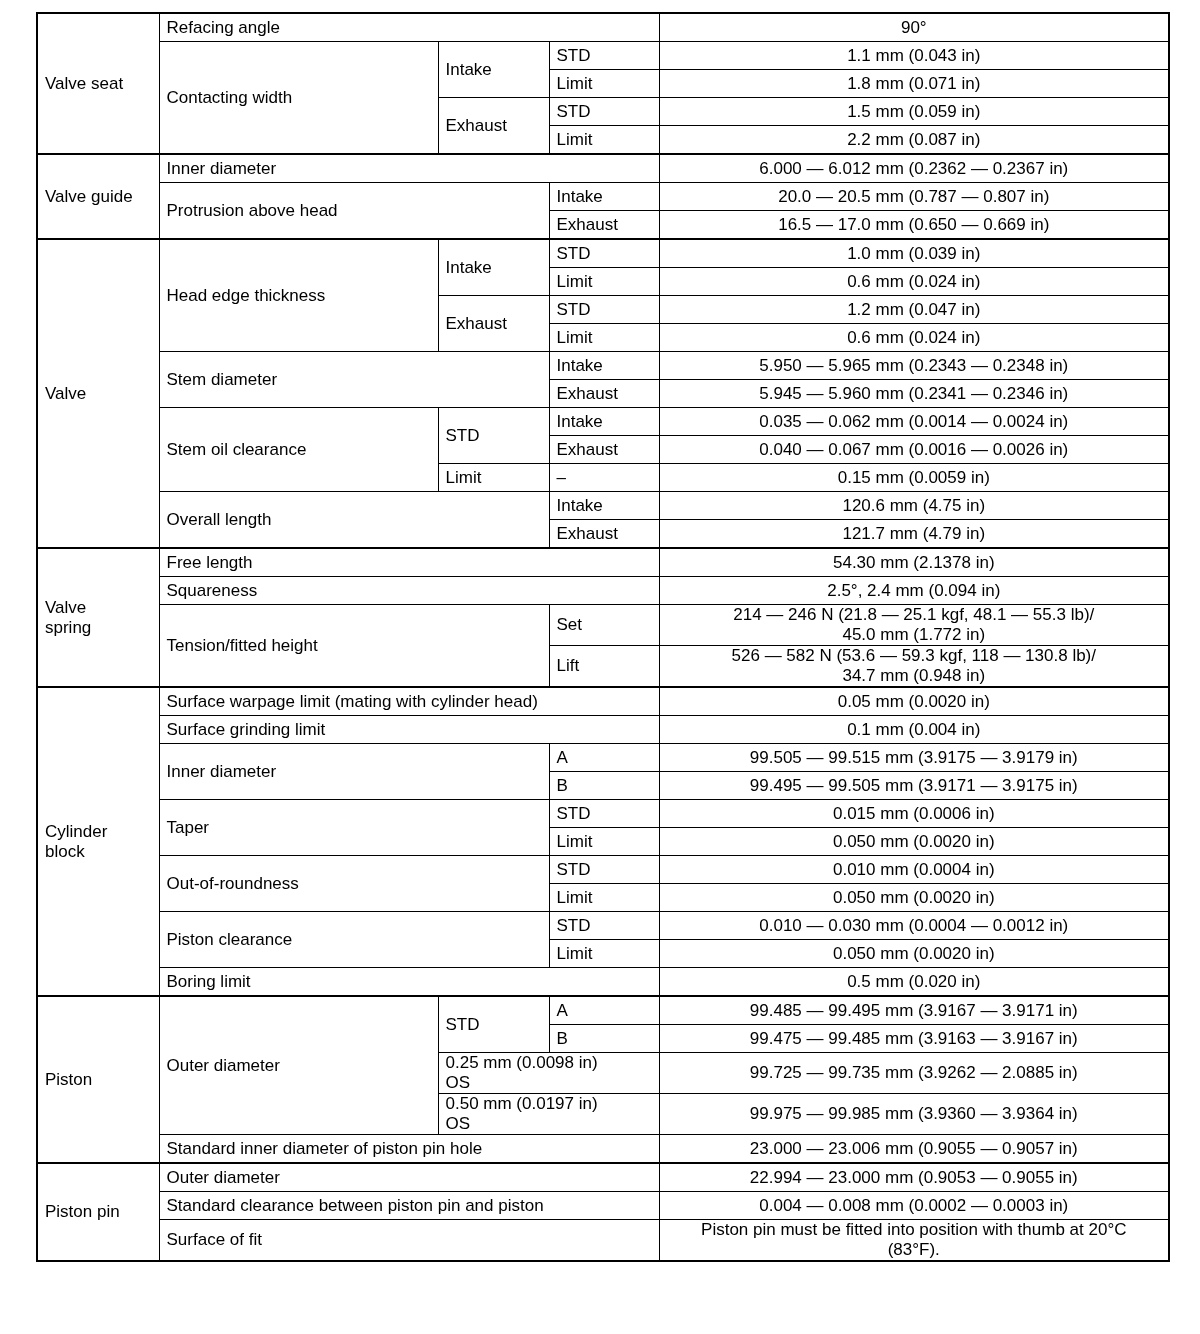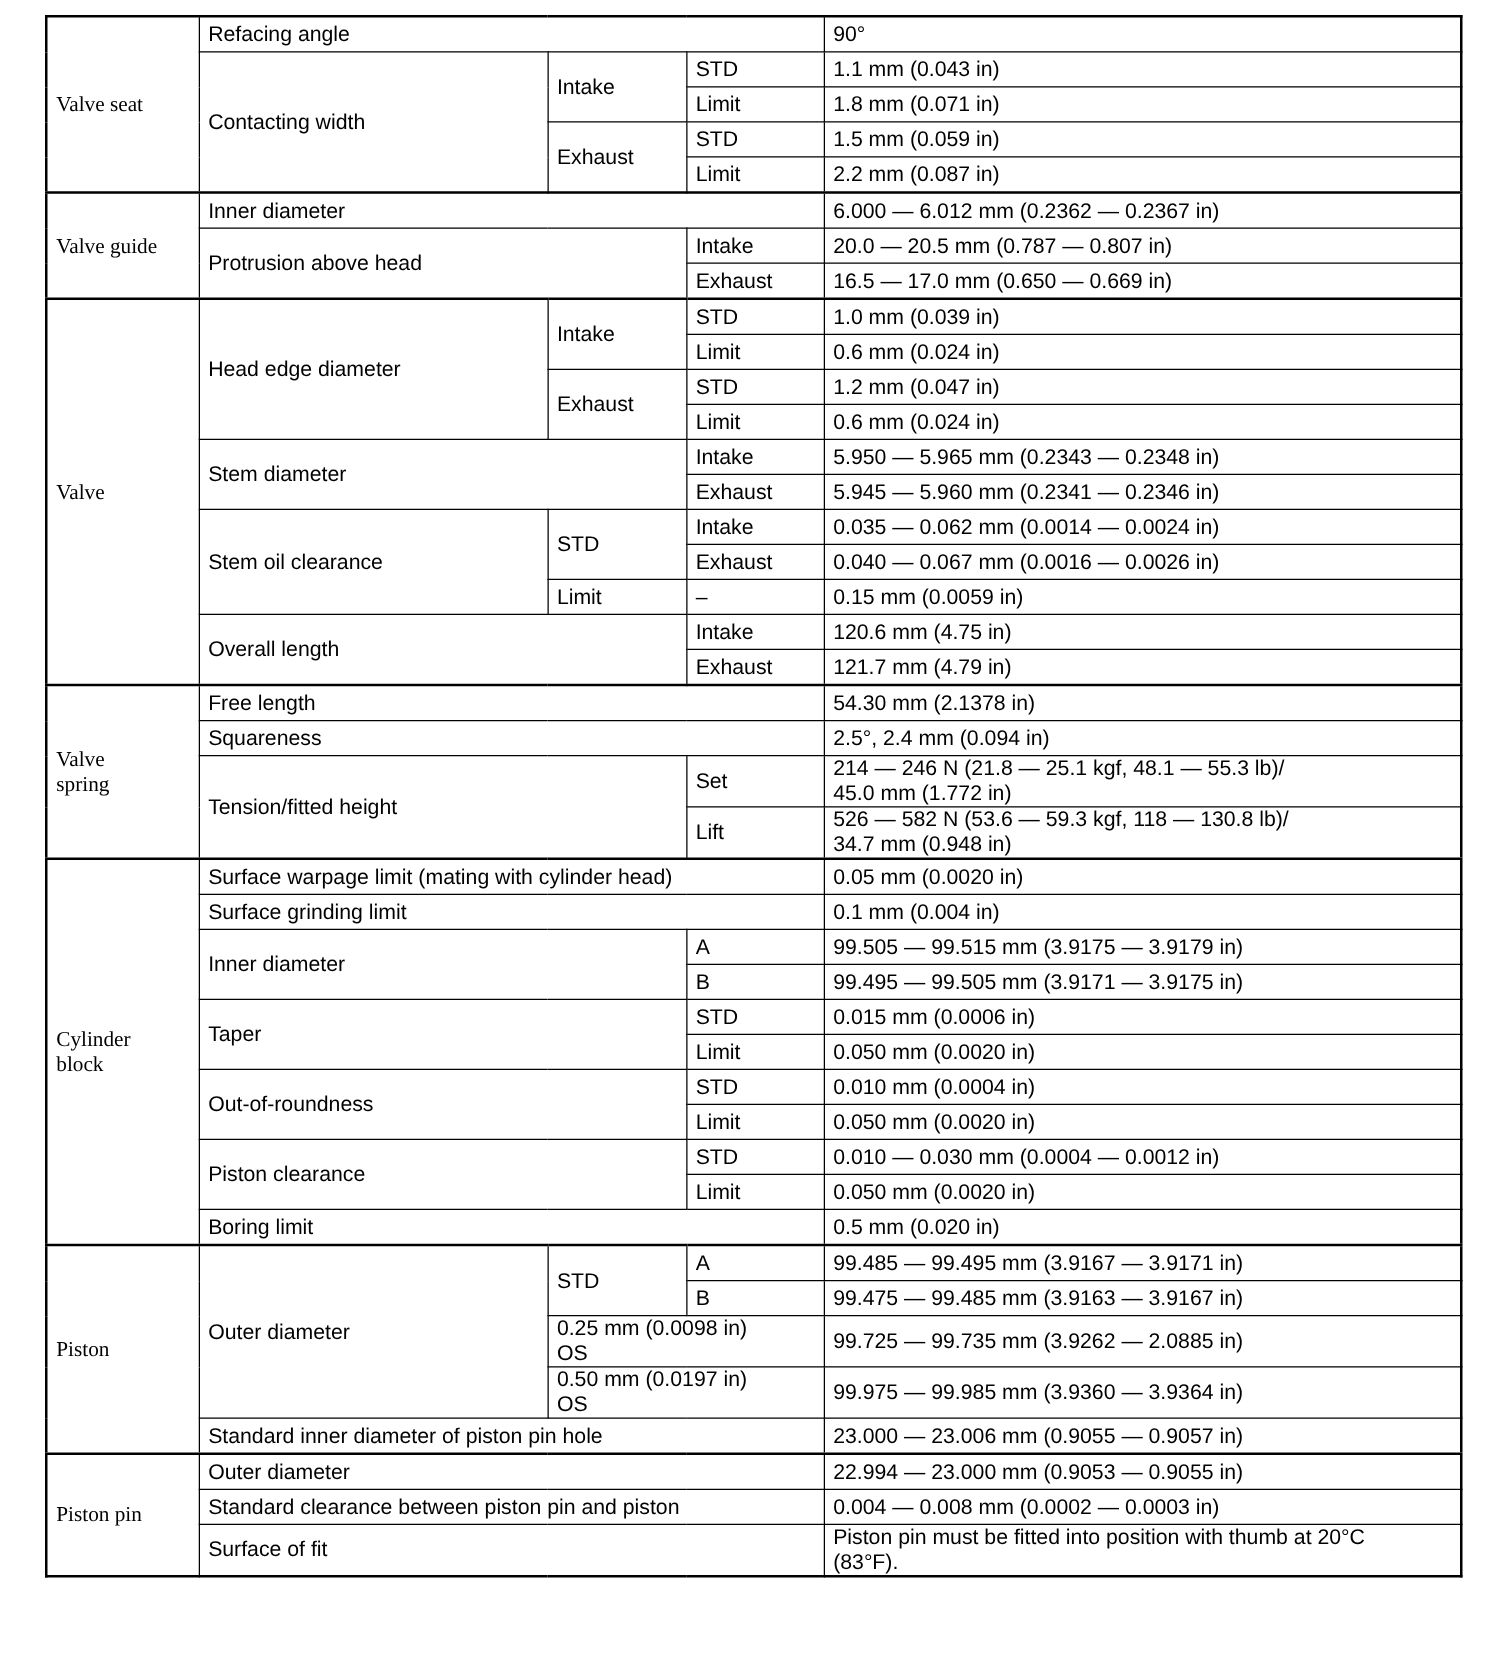--- a/index.html
+++ b/index.html
@@ -13,22 +13,22 @@
     font-size:17px;
   }
   table.spec td {
     border:1px solid #000;
     padding:0 7px;
     height:27px;
     line-height:20px;
     vertical-align:middle;
     overflow:hidden;
   }
-  td.val { text-align:left; padding:0 4px; }
-  td.grp { border-right:2px solid #000;font-family:Liberation Serif, serif; }
+  td.val { text-align:center; padding:0 4px; }
+  td.grp { border-right:2px solid #000; }
   tr.sep td { border-top:2px solid #000; }
   td.two-line { height:48px; line-height:22px; }
 </style>
 </head>
 <body>
 
 <table class="spec">
   <colgroup>
     <col style="width:122px">
       <col style="width:279px">
@@ -73,21 +73,21 @@
       <td>Intake</td>
       <td class="val">20.0 — 20.5 mm (0.787 — 0.807 in)</td>
     </tr>
     <tr>
       <td>Exhaust</td>
       <td class="val">16.5 — 17.0 mm (0.650 — 0.669 in)</td>
     </tr>
 
     <tr class="sep">
       <td rowspan="11" class="grp">Valve</td>
-      <td rowspan="4">Head edge diameter</td>
+      <td rowspan="4">Head edge thickness</td>
       <td rowspan="2">Intake</td>
       <td>STD</td>
       <td class="val">1.0 mm (0.039 in)</td>
     </tr>
     <tr>
       <td>Limit</td>
       <td class="val">0.6 mm (0.024 in)</td>
     </tr>
     <tr>
       <td rowspan="2">Exhaust</td>

